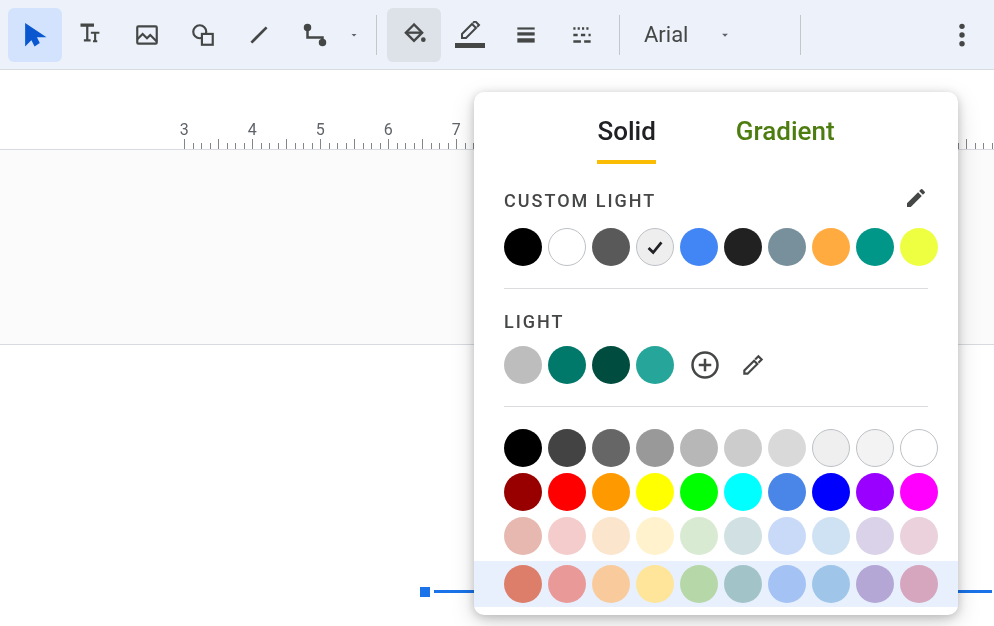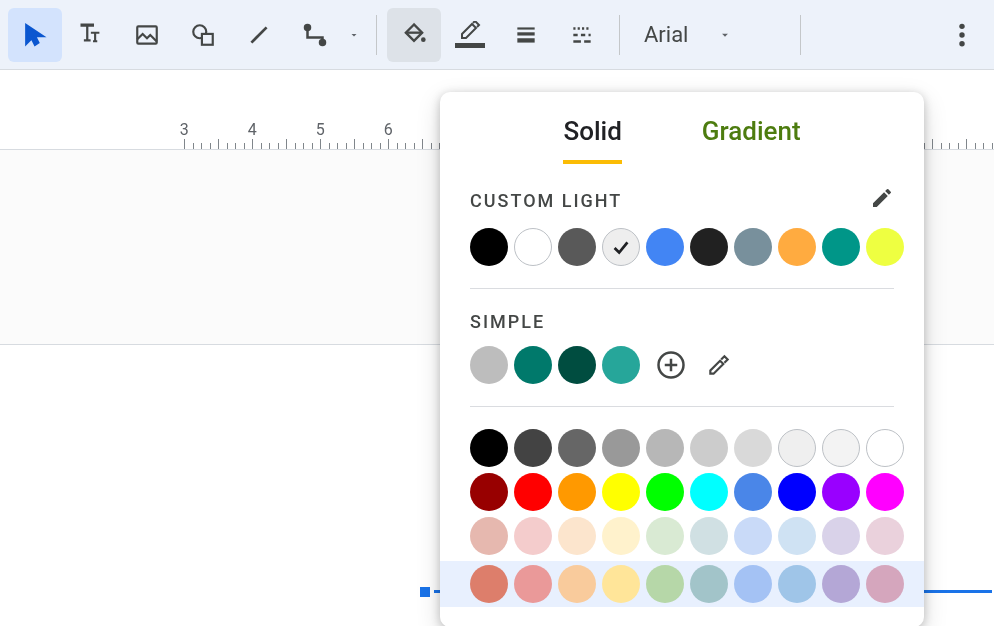--- a/index.html
+++ b/index.html
@@ -108,26 +108,26 @@
 }
 .sel-line {
   position: absolute;
   left: 434px; top: 440px;
   width: 558px; height: 3px;
   background: #1a73e8;
 }
 
 .popup {
   position: absolute;
-  left: 440px; top: 92px;
+  left: 474px; top: 92px;
   width: 484px;
   background: #ffffff;
   border-radius: 10px;
   box-shadow: 0 2px 10px rgba(0,0,0,0.2), 0 8px 24px rgba(0,0,0,0.15);
-  padding-bottom: 20px;
+  padding-bottom: 8px;
   z-index: 10;
 }
 .popup-tabs {
   display: flex;
   justify-content: center;
   gap: 80px;
   padding: 24px 0 0 0;
 }
 .popup-tab {
   font-size: 26px;
@@ -438,21 +438,21 @@
         <div class="swatch" style="background: rgb(33, 33, 33);"></div>
         <div class="swatch" style="background: rgb(120, 144, 156);"></div>
         <div class="swatch" style="background: rgb(255, 171, 64);"></div>
         <div class="swatch" style="background: rgb(0, 150, 136);"></div>
         <div class="swatch" style="background: rgb(238, 255, 65);"></div>
       </div>
 
     <div class="divider"></div>
 
     <div class="section-head">
-      <div class="section-title">SIMPLE</div>
+      <div class="section-title">LIGHT</div>
     </div>
     <div class="swatch-row" id="custom-row">
     <div class="swatch" style="background: rgb(189, 189, 189);"></div>
         <div class="swatch" style="background: rgb(0, 121, 107);"></div>
         <div class="swatch" style="background: rgb(0, 77, 64);"></div>
         <div class="swatch" style="background: rgb(38, 166, 154);"></div>
         <div class="add-circle">
           <svg width="30" height="30" viewBox="0 0 24 24" fill="none" stroke="currentColor" stroke-width="2">
             <circle cx="12" cy="12" r="10"></circle>
             <line x1="12" y1="7" x2="12" y2="17"></line>

